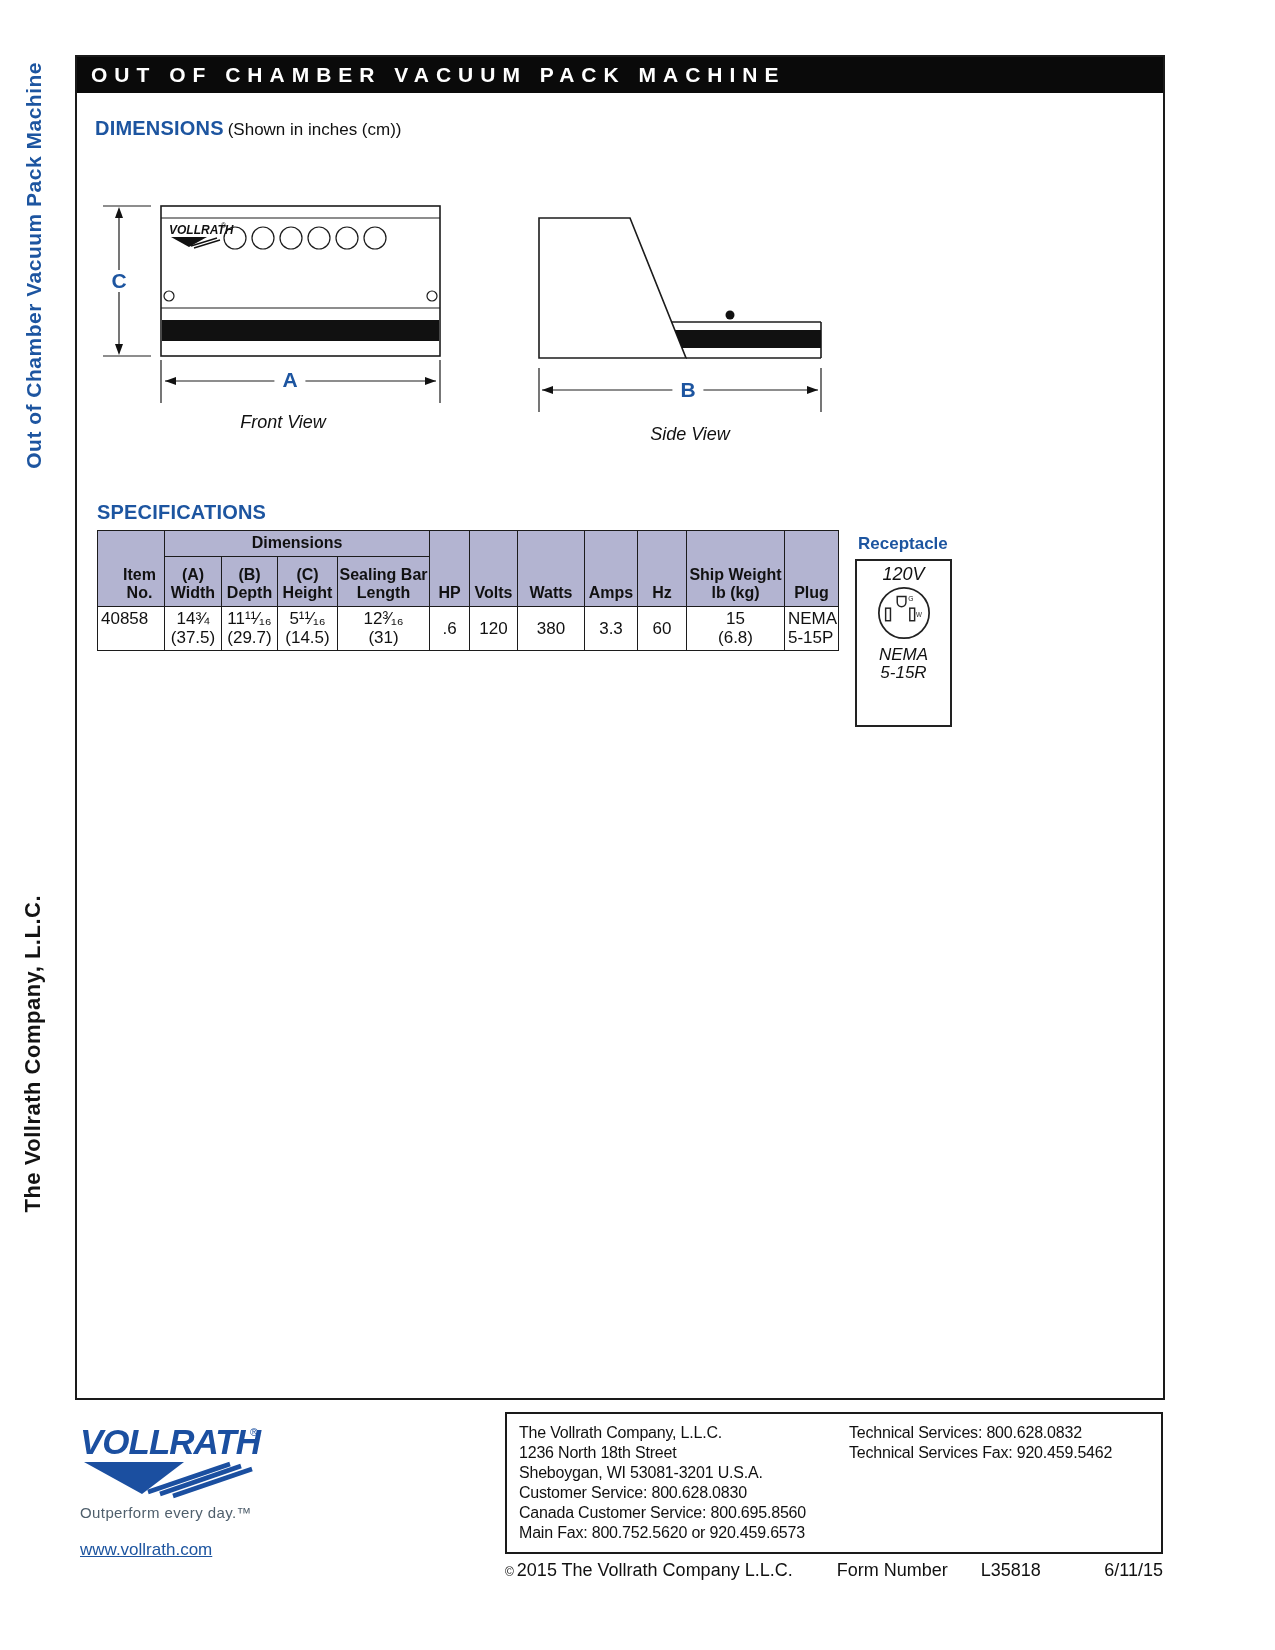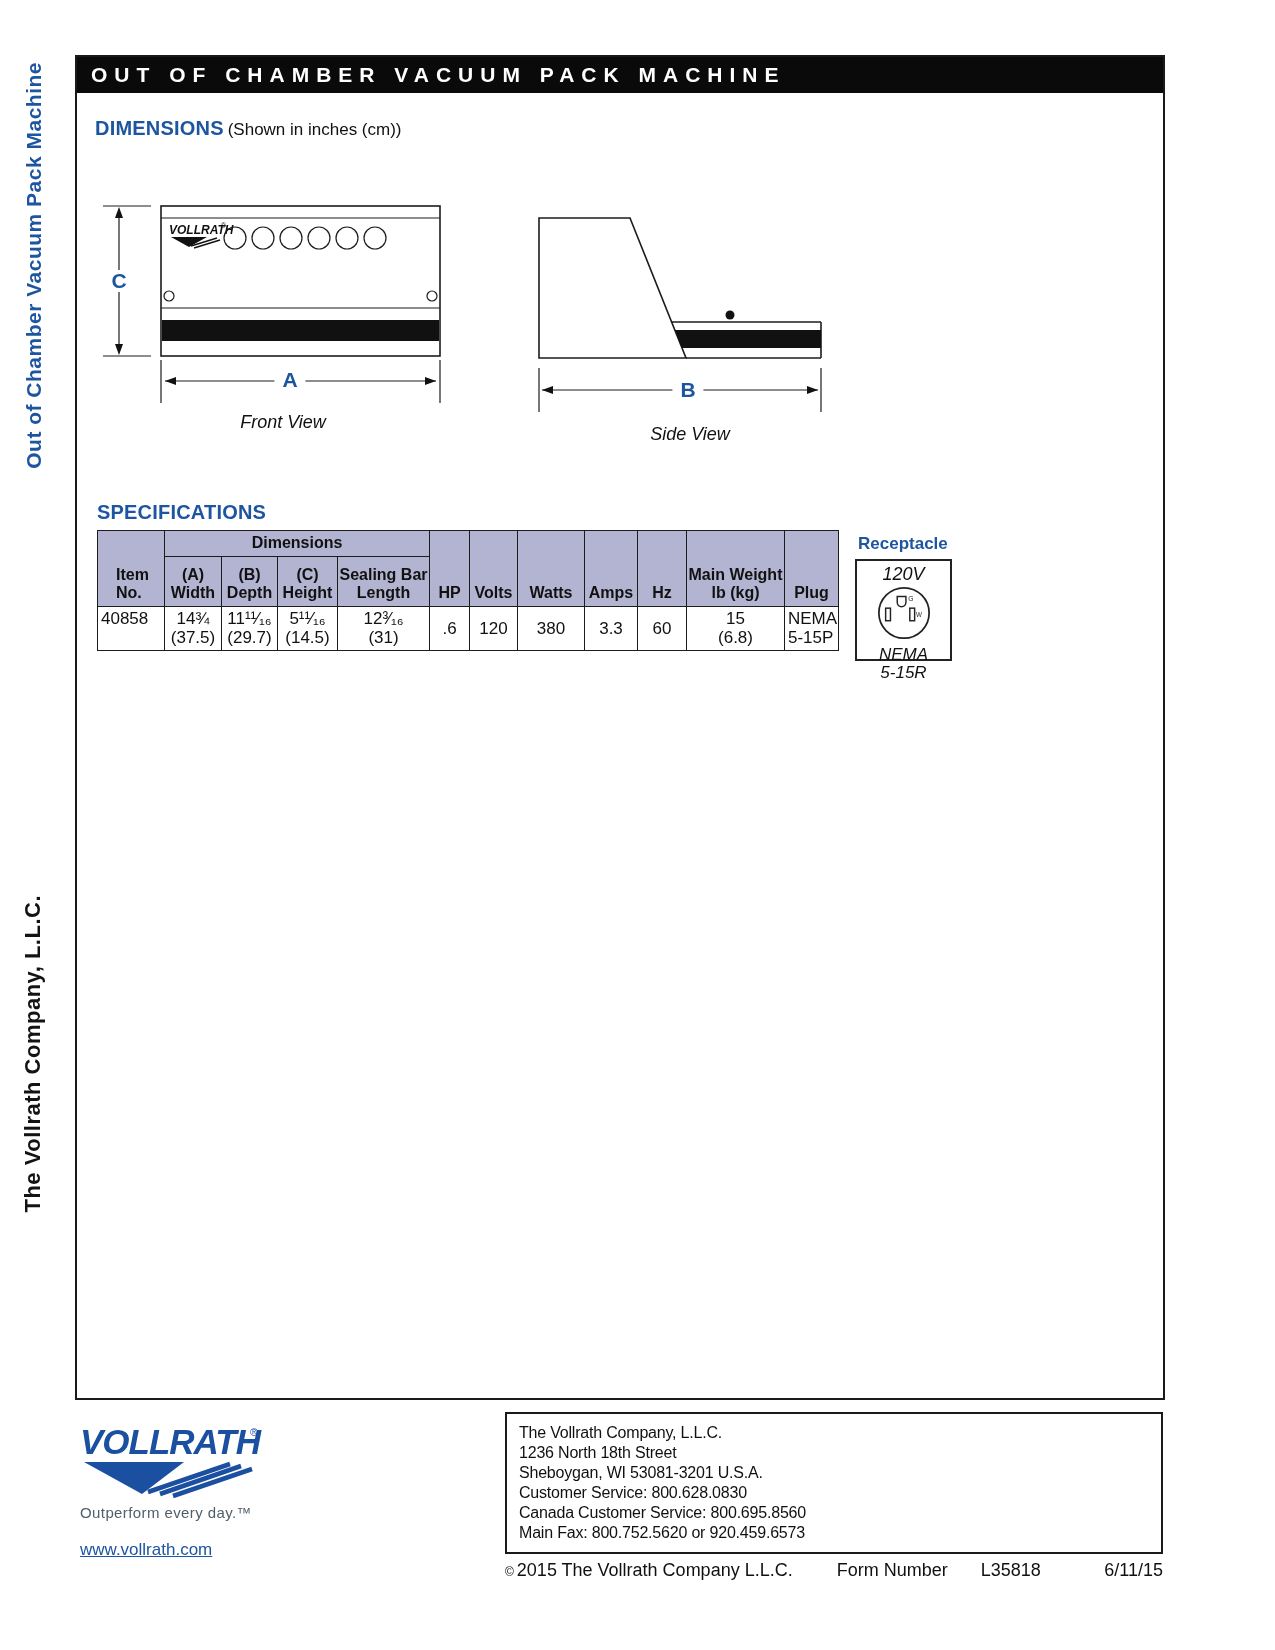--- a/index.html
+++ b/index.html
@@ -30,28 +30,28 @@
                 color:#1d55a0; font-size:21px; font-weight:bold; padding:0 8px; line-height:22px; }
   .view-label { position:absolute; transform:translateX(-50%); font-size:18px; font-style:italic;
                 color:#111; white-space:nowrap; }
 
   
   table.spec { position:absolute; left:97px; top:530px; border-collapse:collapse;
                table-layout:fixed; width:741px; }
   table.spec th, table.spec td { border:1.6px solid #1c1c1c; overflow:hidden; }
   table.spec th { background:#b3b4d1; font-weight:bold; font-size:16px; line-height:18px;
                   text-align:center; vertical-align:bottom; padding:3px 1px 4px; }
-  table.spec th.left { text-align:left; padding-left:18px;margin-left:16px; }
+  table.spec th.left { text-align:center; padding-left:18px;margin-left:16px; }
   table.spec td { background:#fff; font-size:17px; line-height:19px; text-align:center;
                   vertical-align:top; padding:2px 1px; height:44px; }
   table.spec td.left { text-align:left; padding-left:3px; }
   table.spec td.mid { vertical-align:middle; }
 
   .receptacle-head { position:absolute; left:858px; top:534px; font-size:17px; font-weight:bold; color:#1d55a0; }
-  .receptacle-box { position:absolute; left:855px; top:559px; width:97px; height:102px;
+  .receptacle-box { position:absolute; left:855px; top:559px; width:97px; height:168px;
                     border:2px solid #222; background:#fff; text-align:center; }
   .receptacle-box .volt { font-size:18px; font-style:italic; margin-top:3px; line-height:20px; }
   .receptacle-box .nema { font-size:17px; font-style:italic; line-height:18px; }
 
   
   .logo-block { position:absolute; left:78px; top:1420px; }
   .tagline { position:absolute; left:80px; top:1504px; font-size:15px; font-weight:normal;
              color:#4f5f6c; letter-spacing:.4px; }
   .website { position:absolute; left:80px; top:1540px; font-size:17px; color:#1d55a0;
              text-decoration:underline; }
@@ -164,21 +164,21 @@
     <tbody>
         <tr style="height:26px;">
       <th rowspan="2" class="left">Item No.</th>
       <th colspan="4" style="vertical-align:middle;">Dimensions</th>
       <th rowspan="2">HP</th>
       <th rowspan="2">Volts</th>
       <th rowspan="2">Watts</th>
       <th rowspan="2">Amps</th>
       <th rowspan="2">Hz</th>
       <th rowspan="2">
-        <span>Main Weight</span><br>
+        <span>Ship Weight</span><br>
         <span>lb (kg)</span>
       </th>
       <th rowspan="2">Plug</th>
     </tr>
     <tr style="height:50px;">
       <th>
         <span>(A)</span><br>
         <span>Width</span>
       </th>
       <th>
@@ -259,20 +259,24 @@
 
   <div class="footer-box">
     <div class="col left">
       <div>The Vollrath Company, L.L.C.</div>
       <div>1236 North 18th Street</div>
       <div>Sheboygan, WI 53081-3201 U.S.A.</div>
       <div>Customer Service:  800.628.0830</div>
       <div>Canada Customer Service:  800.695.8560</div>
       <div>Main Fax:  800.752.5620 or 920.459.6573</div>
     </div>
+    <div class="col">
+      <div>Technical Services:  800.628.0832</div>
+      <div>Technical Services Fax:  920.459.5462</div>
+    </div>
   </div>
 
   <div class="copyright">
     <div class="row1">
       <sup>©</sup>
       <span style="margin-left:3px;">2015 The Vollrath Company L.L.C.</span>
       <span class="fnlabel">Form Number</span>
       <span class="fnvalue">L35818</span>
       <span class="date">6/11/15</span>
     </div>

